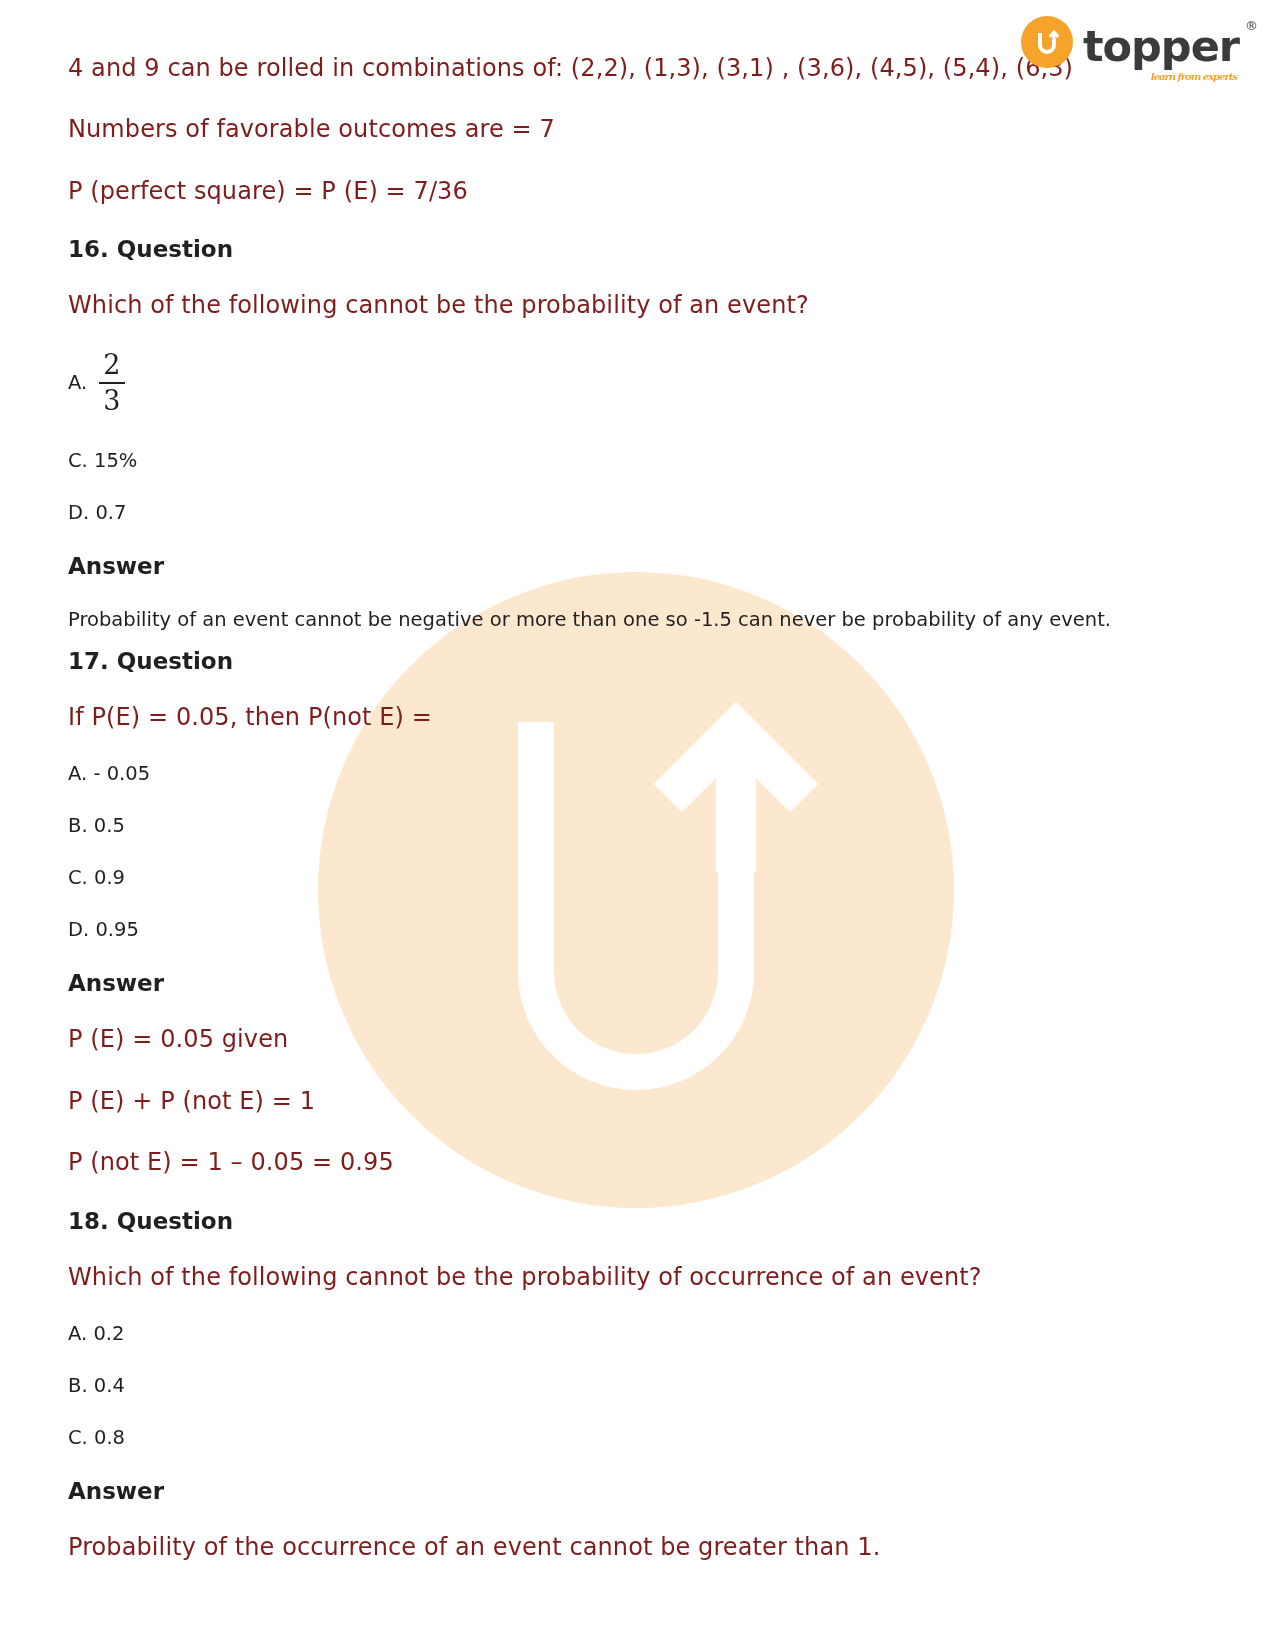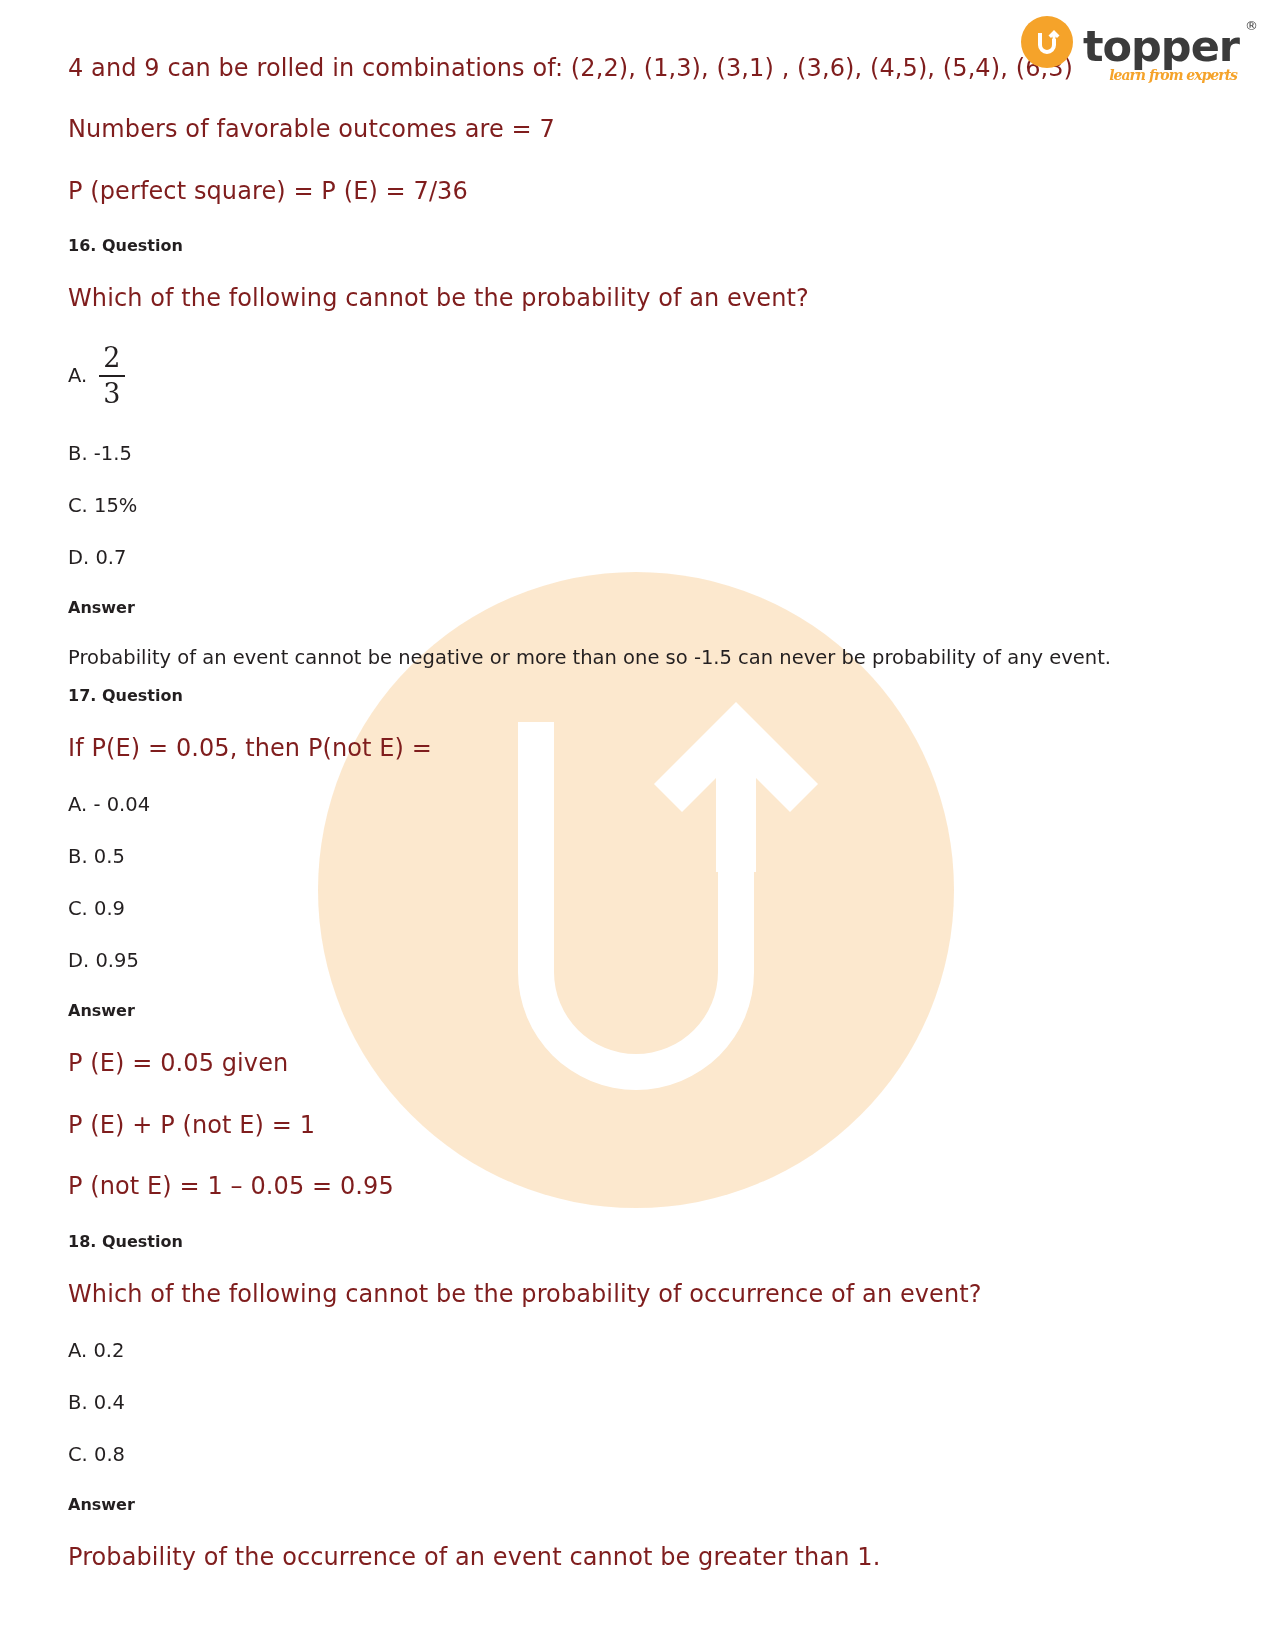--- a/index.html
+++ b/index.html
@@ -77,40 +77,40 @@
     font-size: 13px;
     font-weight: normal;
     color: #3b3b3b;
   }
   .logo-tag {
     position: absolute;
     right: 2px;
     bottom: -14px;
     font-family: "DejaVu Serif", serif;
     font-style: italic;
-    font-size: 14px;
+    font-size: 10px;
     color: #f5a32a;
     white-space: nowrap;
   }
 
   
   .content {
     position: relative;
     z-index: 2;
     padding: 52px 120px 0 68px;
   }
   .line {
     font-size: 24px;
     line-height: 1.35;
     margin: 0 0 29px 0;
     color: #7f1d1d;
     letter-spacing: 0.1px;
   }
   .heading {
-    font-size: 16px;
+    font-size: 23px;
     font-weight: bold;
     margin: 0 0 27px 0;
     color: #231f20;
   }
   .opt {
     font-size: 19.5px;
     margin: 0 0 29px 0;
     color: #231f20;
   }
   .para {
@@ -182,30 +182,29 @@
 
     <div class="frac-row">
       <span class="frac-label">A.</span>
       <span class="frac">
         <span class="num">2</span>
         <span class="bar"></span>
         <span class="den">3</span>
       </span>
     </div>
 
-    <p class="opt">B. -1.5</p>
     <p class="opt">C. 15%</p>
     <p class="opt">D. 0.7</p>
 
     <p class="heading">Answer</p>
     <p class="para">Probability of an event cannot be negative or more than one so -1.5 can never be probability of any event.</p>
 
     <p class="heading">17. Question</p>
     <p class="line">If P(E) = 0.05, then P(not E) =</p>
-    <p class="opt">A. - 0.04</p>
+    <p class="opt">A. - 0.05</p>
     <p class="opt">B. 0.5</p>
     <p class="opt">C. 0.9</p>
     <p class="opt">D. 0.95</p>
 
     <p class="heading">Answer</p>
     <p class="line">P (E) = 0.05 given</p>
     <p class="line">P (E) + P (not E) = 1</p>
     <p class="line">P (not E) = 1 – 0.05 = 0.95</p>
 
     <p class="heading">18. Question</p>

